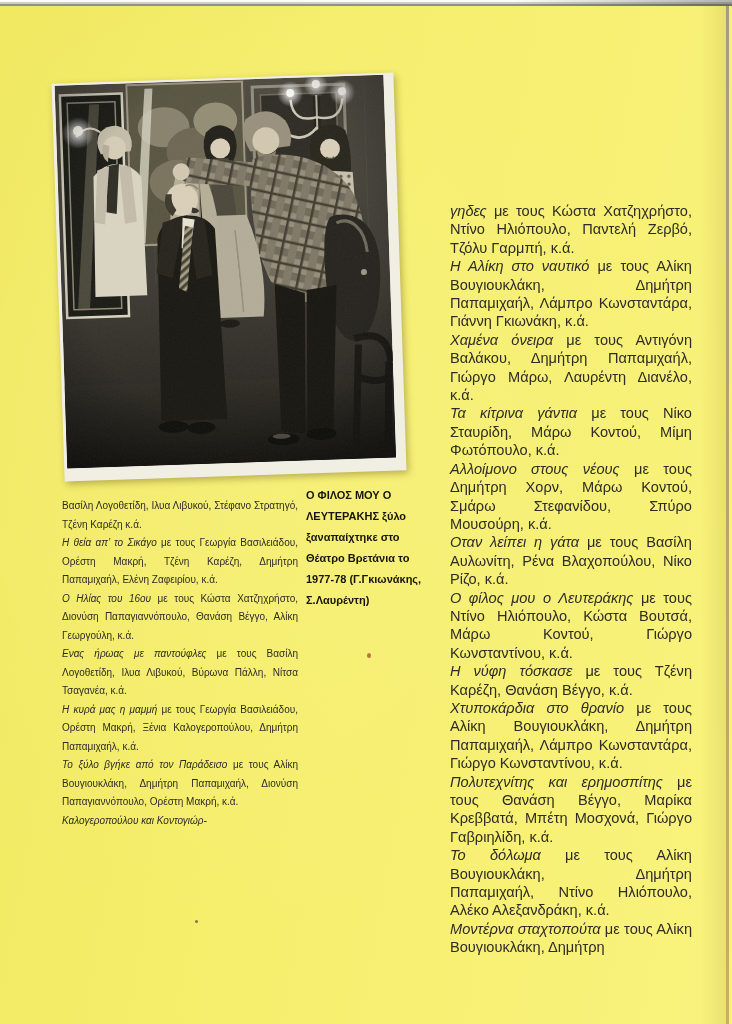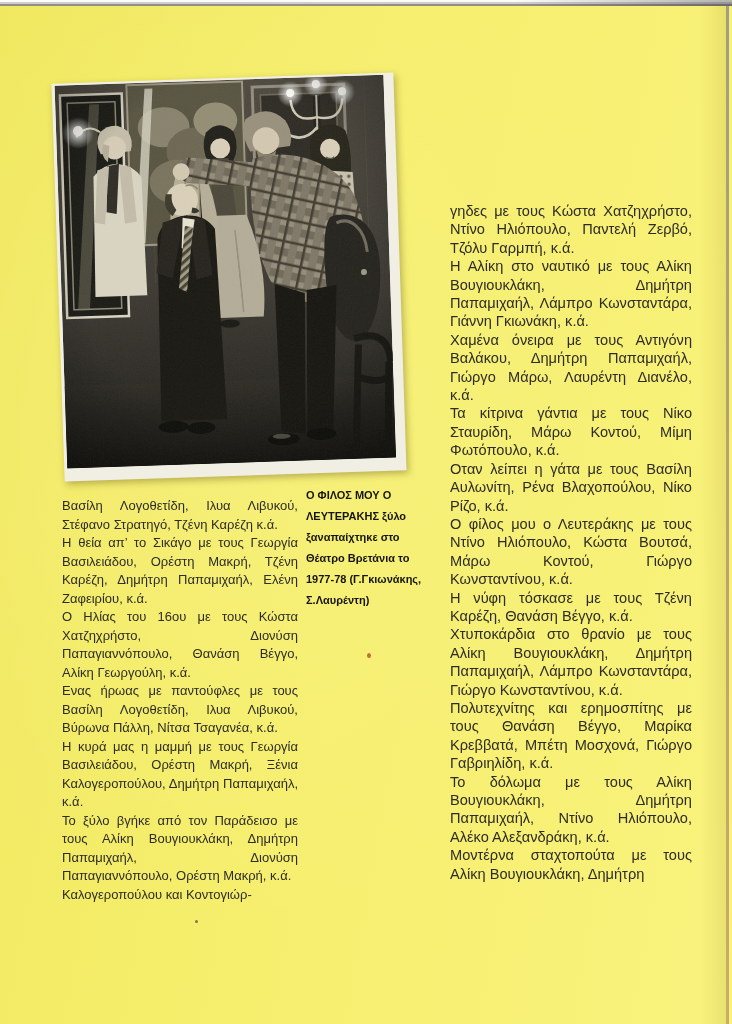--- a/index.html
+++ b/index.html
@@ -39,23 +39,23 @@
     transform:rotate(-1.9deg);
     background:#f1eee3;
     padding:2px 10px 13px 3px;
     box-sizing:border-box;
     box-shadow:2px 3px 7px rgba(110,100,30,.45);
   }
   .photo-wrap svg{display:block;width:100%;height:100%;}
   
   .col{position:absolute;text-align:justify;}
   .col p{margin:0;padding:0;}
-  .col-left{left:62px;top:497px;width:236px;font-size:13px;line-height:18.5px;}
+  .col-left{left:62px;top:497px;width:236px;font-size:10px;line-height:18.5px;}
   .col-right{left:450px;top:202px;width:242px;font-size:14.6px;line-height:18.4px;}
-  .play-title{}
+  .play-title{font-style:italic;}
   .col-mid{
     left:306px;top:485px;width:142px;
     font-weight:bold;font-size:11px;line-height:21px;
     color:#16140e;text-align:left;
   }
   
   .speck{position:absolute;border-radius:50%;}
   .speck-1{left:367px;top:653px;width:4px;height:5px;background:#b0502c;opacity:.8;}
   .speck-2{left:195px;top:920px;width:3px;height:3px;background:#4a4638;opacity:.7;}
 </style>
@@ -246,20 +246,21 @@
     <div>Θέατρο Βρετάνια το</div>
     <div>1977-78 (Γ.Γκιωνάκης,</div>
     <div>Σ.Λαυρέντη)</div>
   </div>
 
   <div class="col col-right">
     <p><span class="play-title">γηδες</span><span> με τους Κώστα Χατζηχρήστο, Ντίνο Ηλιόπουλο, Παντελή Ζερβό, Τζόλυ Γαρμπή, κ.ά.</span></p>
     <p><span class="play-title">Η Αλίκη στο ναυτικό</span><span> με τους Αλίκη Βουγιουκλάκη, Δημήτρη Παπαμιχαήλ, Λάμπρο Κωνσταντάρα, Γιάννη Γκιωνάκη, κ.ά.</span></p>
     <p><span class="play-title">Χαμένα όνειρα</span><span> με τους Αντιγόνη Βαλάκου, Δημήτρη Παπαμιχαήλ, Γιώργο Μάρω, Λαυρέντη Διανέλο, κ.ά.</span></p>
     <p><span class="play-title">Τα κίτρινα γάντια</span><span> με τους Νίκο Σταυρίδη, Μάρω Κοντού, Μίμη Φωτόπουλο, κ.ά.</span></p>
+    <p><span class="play-title">Αλλοίμονο στους νέους</span><span> με τους Δημήτρη Χορν, Μάρω Κοντού, Σμάρω Στεφανίδου, Σπύρο Μουσούρη, κ.ά.</span></p>
     <p><span class="play-title">Οταν λείπει η γάτα</span><span> με τους Βασίλη Αυλωνίτη, Ρένα Βλαχοπούλου, Νίκο Ρίζο, κ.ά.</span></p>
     <p><span class="play-title">Ο φίλος μου ο Λευτεράκης</span><span> με τους Ντίνο Ηλιόπουλο, Κώστα Βουτσά, Μάρω Κοντού, Γιώργο Κωνσταντίνου, κ.ά.</span></p>
     <p><span class="play-title">Η νύφη τόσκασε</span><span> με τους Τζένη Καρέζη, Θανάση Βέγγο, κ.ά.</span></p>
     <p><span class="play-title">Χτυποκάρδια στο θρανίο</span><span> με τους Αλίκη Βουγιουκλάκη, Δημήτρη Παπαμιχαήλ, Λάμπρο Κωνσταντάρα, Γιώργο Κωνσταντίνου, κ.ά.</span></p>
     <p><span class="play-title">Πολυτεχνίτης και ερημοσπίτης</span><span> με τους Θανάση Βέγγο, Μαρίκα Κρεββατά, Μπέτη Μοσχονά, Γιώργο Γαβριηλίδη, κ.ά.</span></p>
     <p><span class="play-title">Το δόλωμα</span><span> με τους Αλίκη Βουγιουκλάκη, Δημήτρη Παπαμιχαήλ, Ντίνο Ηλιόπουλο, Αλέκο Αλεξανδράκη, κ.ά.</span></p>
     <p><span class="play-title">Μοντέρνα σταχτοπούτα</span><span> με τους Αλίκη Βουγιουκλάκη, Δημήτρη</span></p>
   </div>
 
   <div class="speck speck-1"></div>

